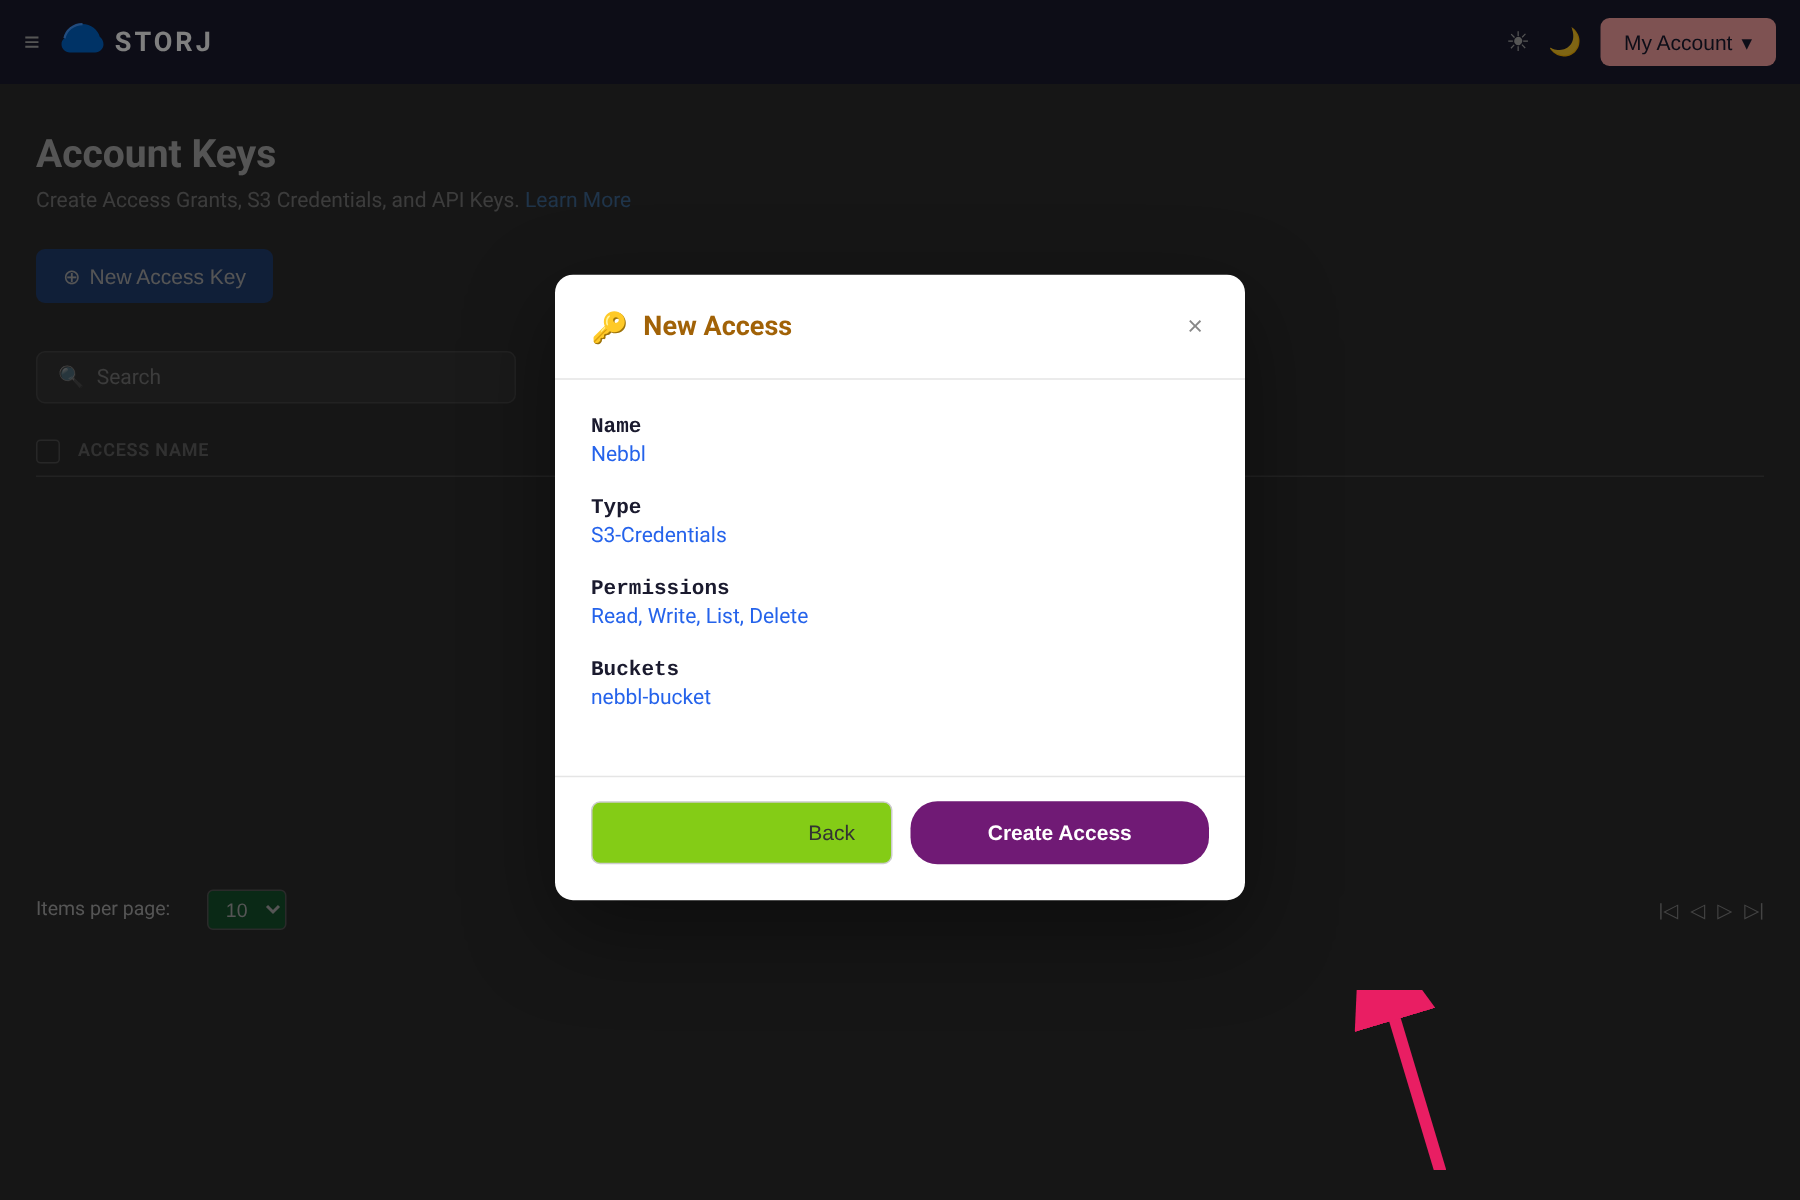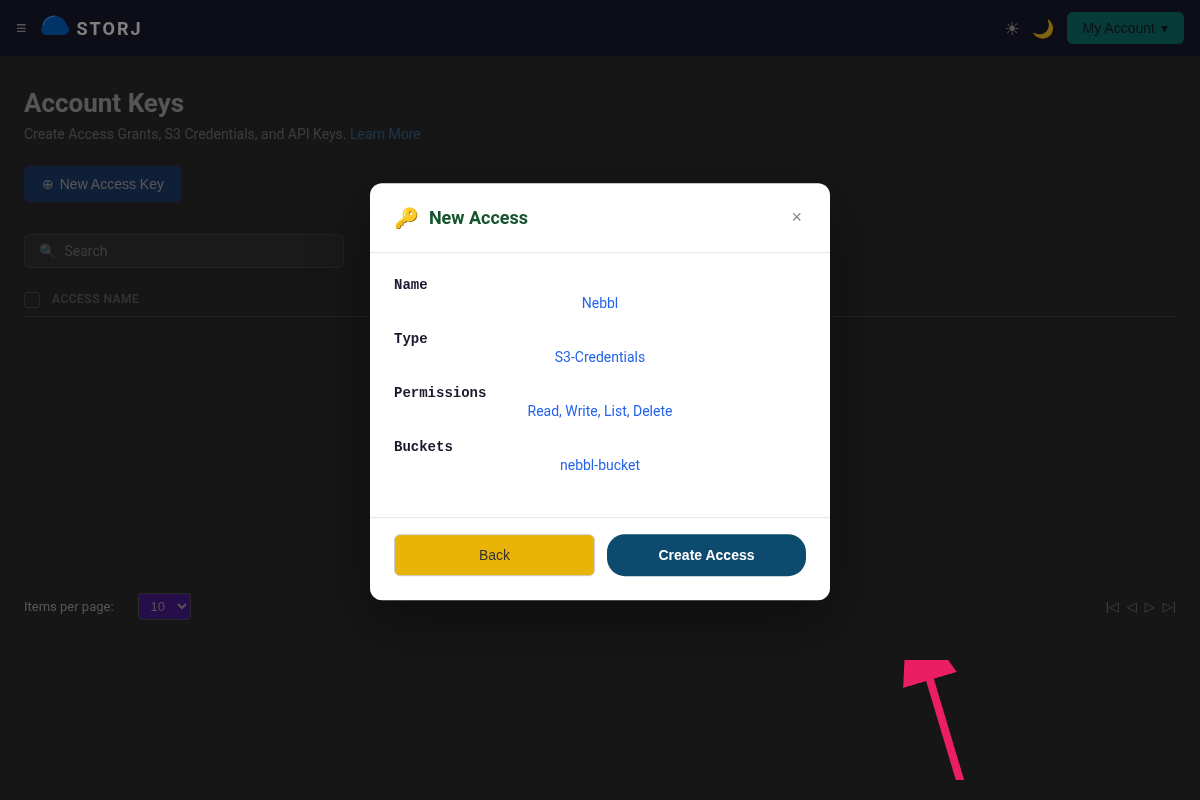--- a/index.html
+++ b/index.html
@@ -62,21 +62,21 @@
       gap: 12px;
     }
 
     .theme-icon {
       color: #aaa;
       font-size: 18px;
       cursor: pointer;
     }
 
     .my-account-btn {
-      background: #0f766e;
+      background: #fca5a5;
       color: #1a1a2e;
       border: none;
       padding: 8px 16px;
       border-radius: 6px;
       font-size: 14px;
       font-weight: 500;
       cursor: pointer;
       display: flex;
       align-items: center;
       gap: 6px;
@@ -214,21 +214,21 @@
     }
 
     .modal-key-icon {
       font-size: 20px;
       color: #555;
     }
 
     .modal-title {
       font-size: 18px;
       font-weight: 700;
-      color: #14532d;
+      color: #a16207;
     }
 
     .modal-close {
       background: none;
       border: none;
       font-size: 18px;
       color: #888;
       cursor: pointer;
       padding: 4px;
     }
@@ -252,65 +252,65 @@
       font-size: 14px;
       font-weight: 600;
       color: #1a1a2e;
       margin-bottom: 2px;
       font-family: Liberation Mono, monospace;
     }
 
     .detail-value {
       font-size: 14px;
       color: #2563eb;
-      text-align: center;
     }
 
     .modal-footer {
       padding: 16px 24px 24px;
       border-top: 1px solid #e5e5e5;
       display: flex;
       gap: 12px;
       justify-content: space-between;
     }
 
     .btn-back {
       flex: 1;
-      background: #eab308;
+      background: #84cc16;
       color: #333;
       border: 1px solid #ccc;
       padding: 12px 24px;
       border-radius: 6px;
       font-size: 14px;
       font-weight: 500;
       cursor: pointer;
+      text-align: right;
     }
 
     .btn-create-access {
       flex: 1;
-      background: #0c4a6e;
+      background: #701a75;
       color: white;
       border: none;
       padding: 12px 24px;
       border-radius: 18px;
       font-size: 14px;
       font-weight: 600;
       cursor: pointer;
     }
 
     
     .arrow-svg {
       position: absolute;
       bottom: 20px;
       right: 220px;
       z-index: 25;
     }
 
     .items-per-page-select {
-      background: #4c1d95;
+      background: #14532d;
       border: 1px solid #555;
       color: #aaa;
       padding: 4px 8px;
       border-radius: 4px;
       font-size: 13px;
     }
   </style>
 </head>
 <body>
 

